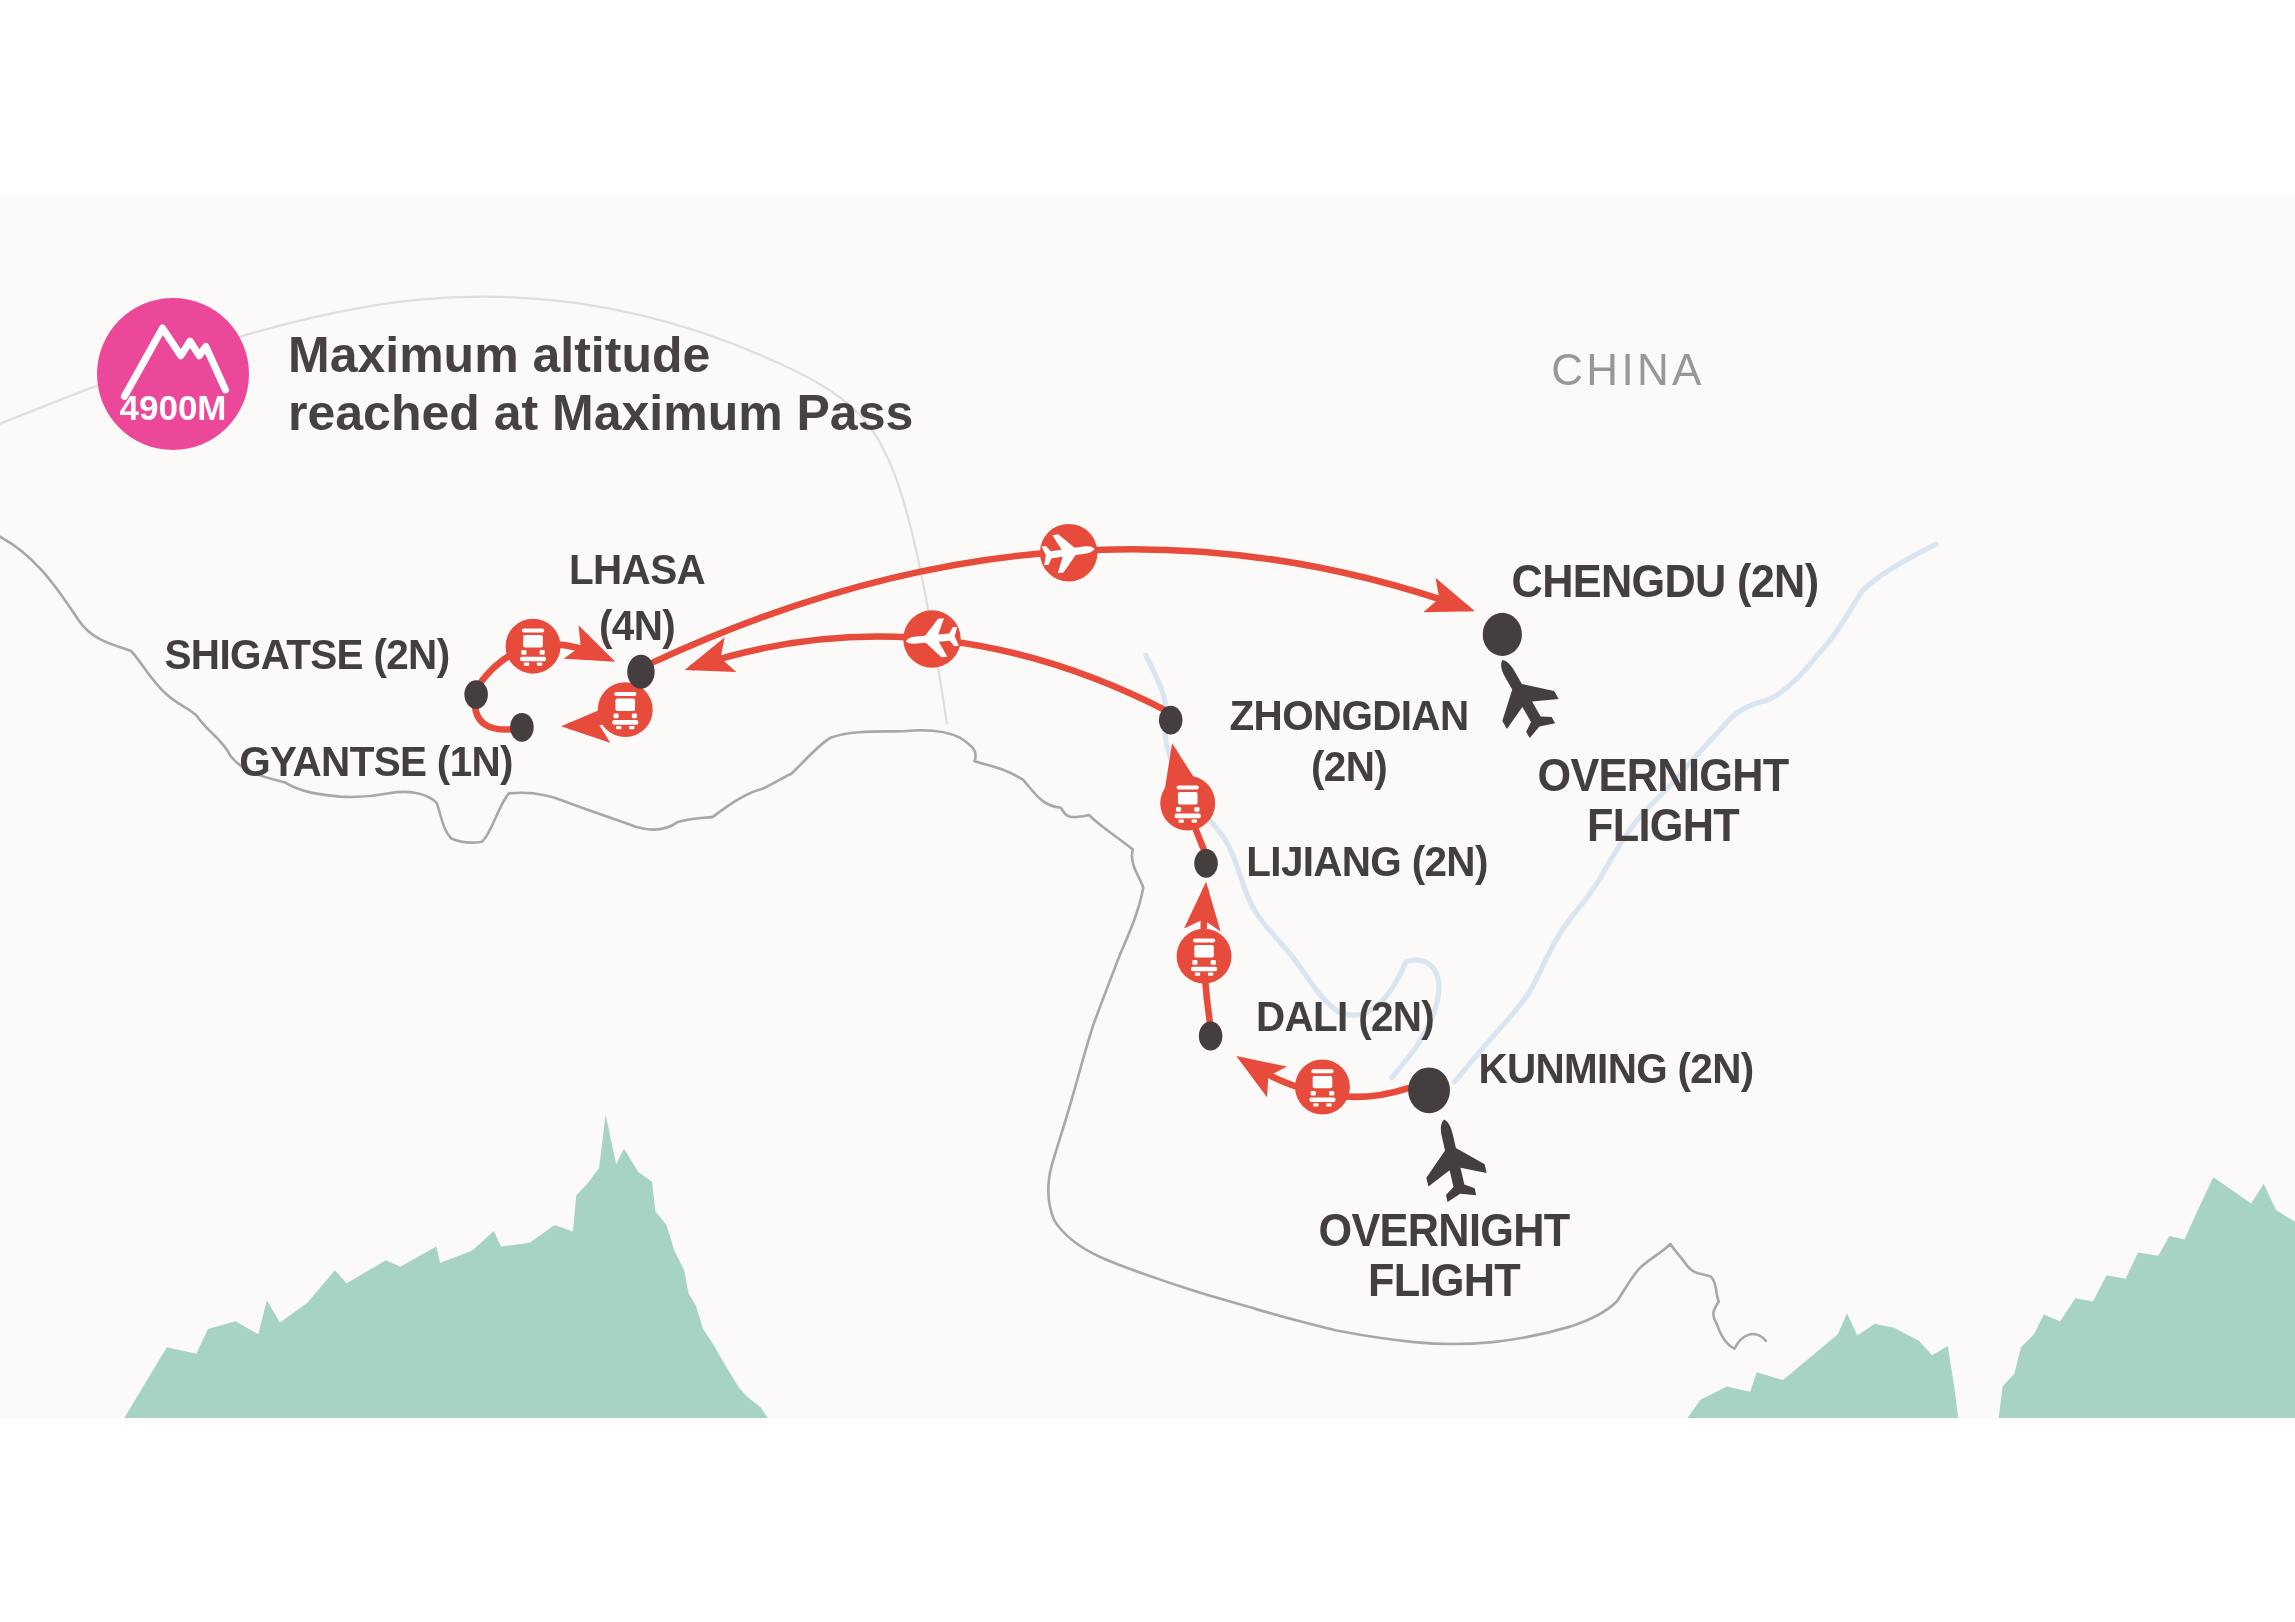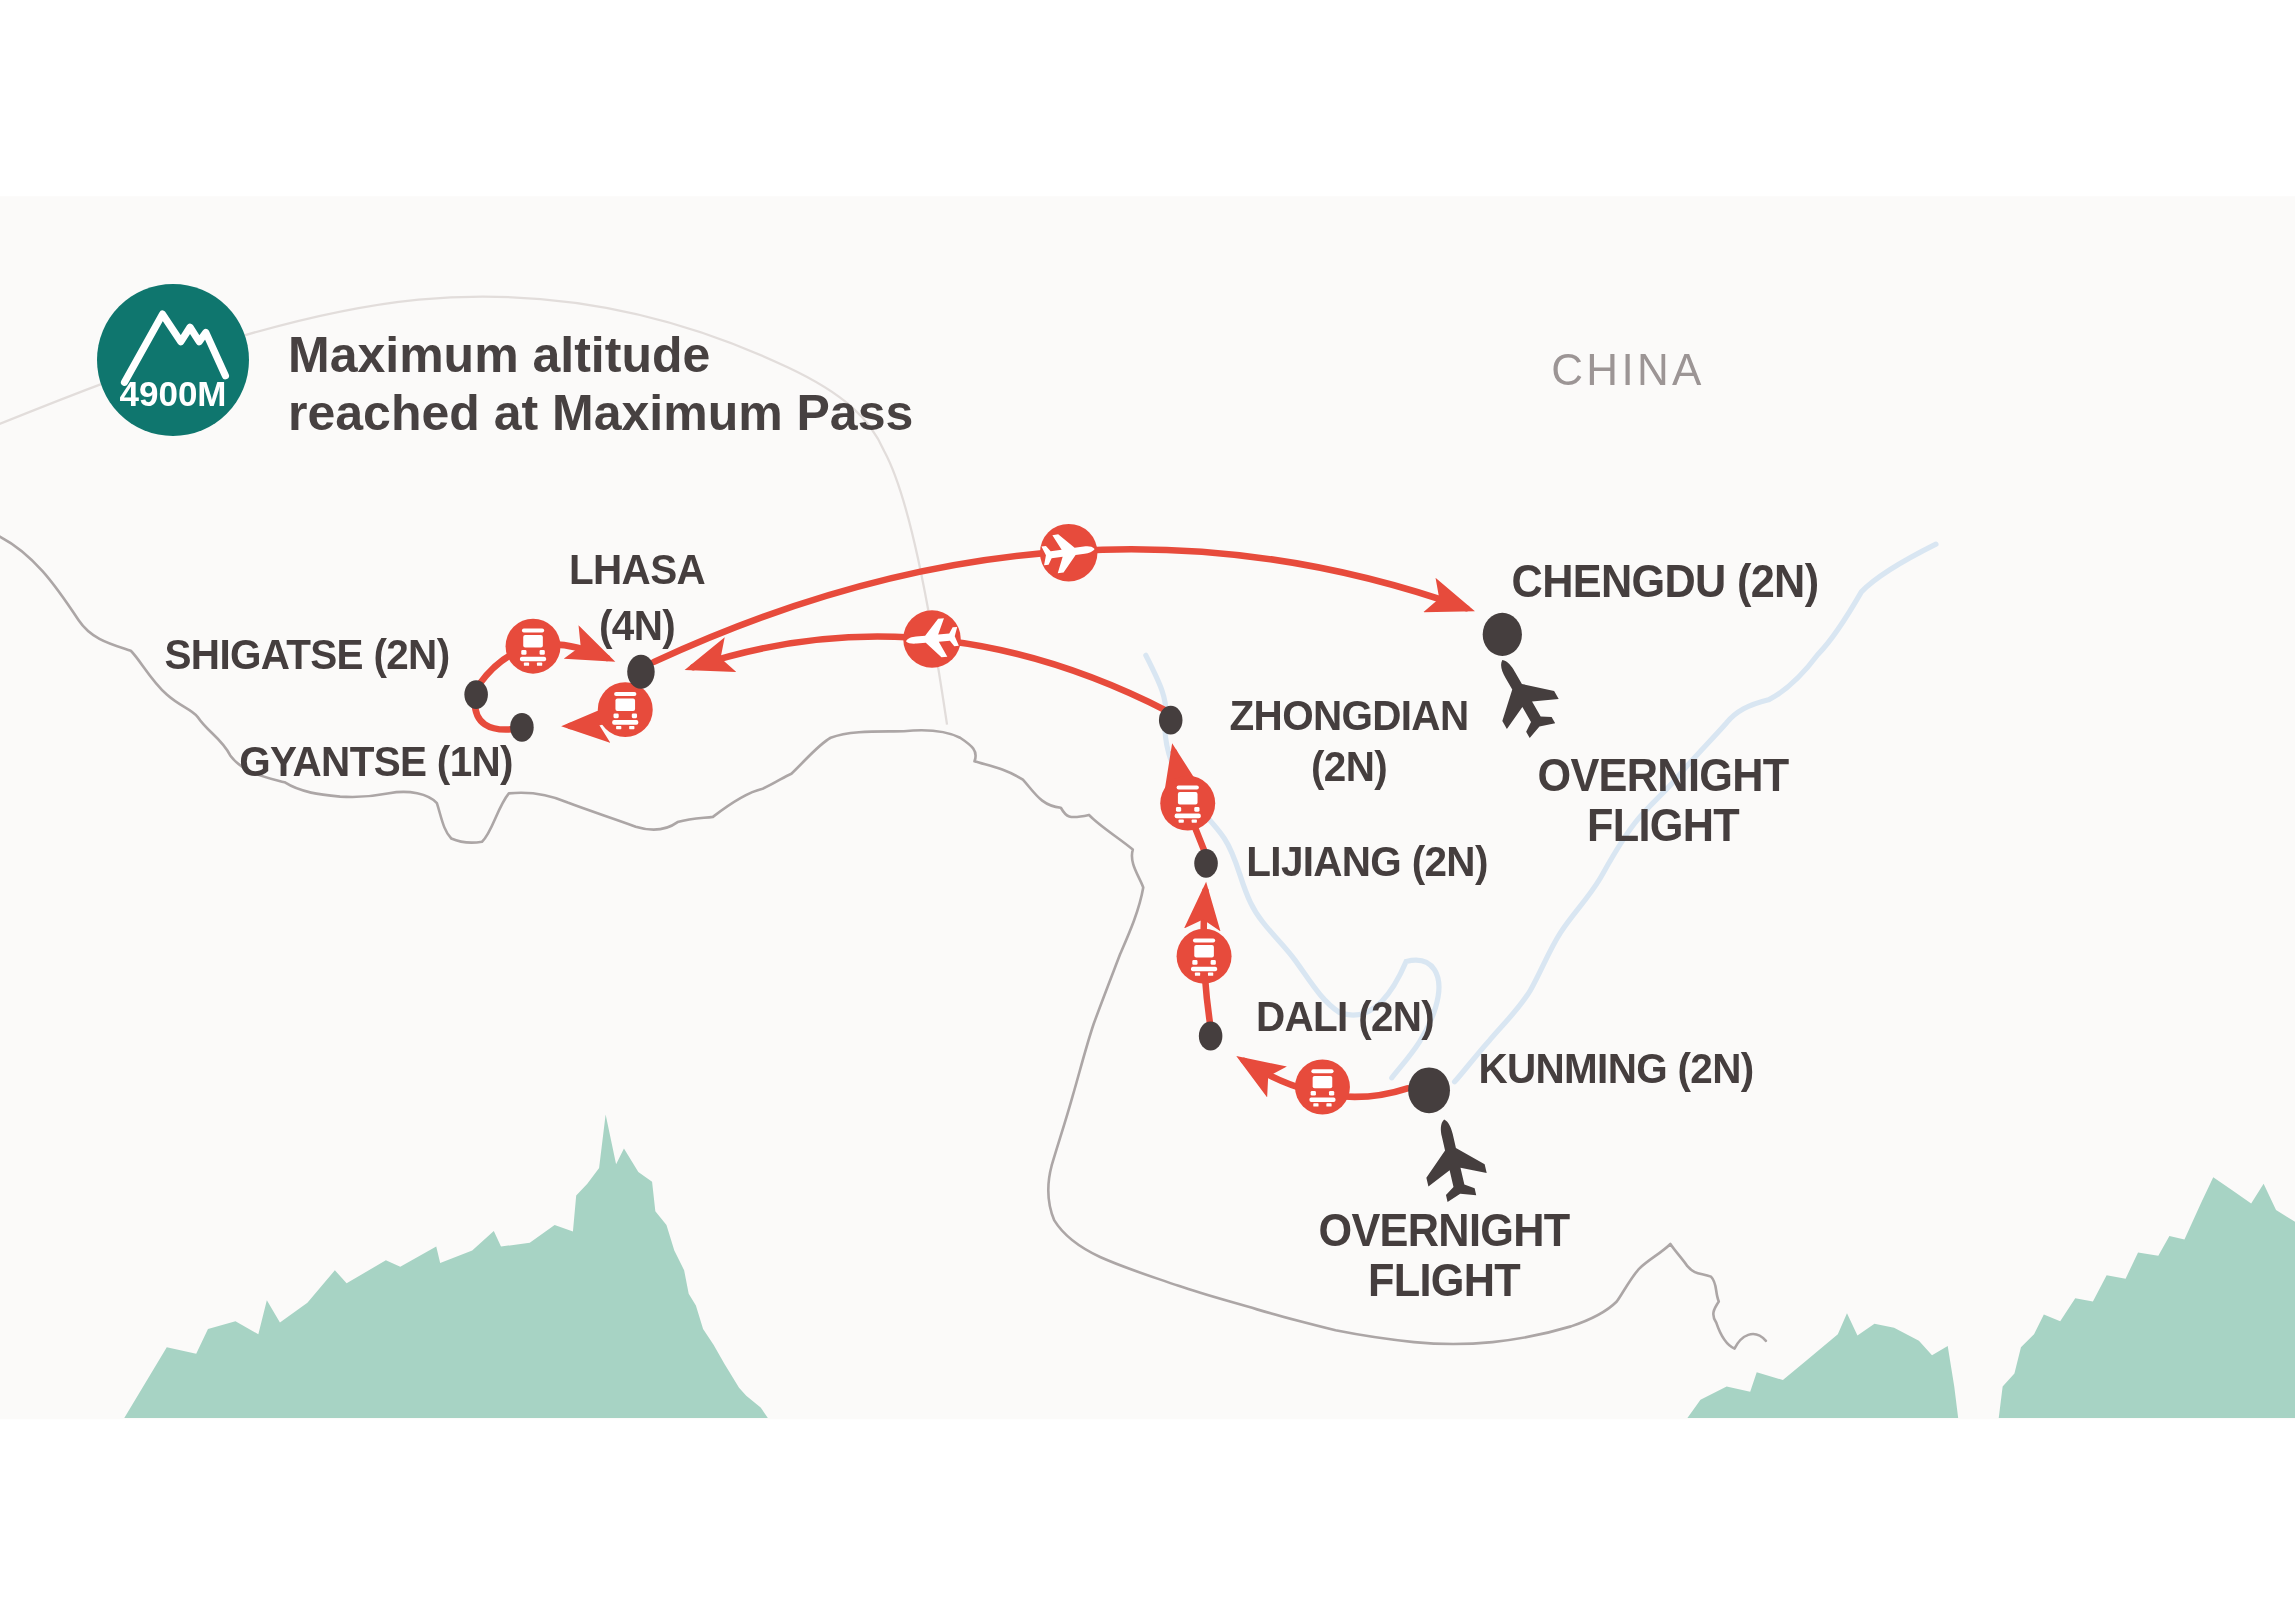--- a/index.html
+++ b/index.html
@@ -7,22 +7,22 @@
          font-family:"Liberation Sans",sans-serif;}
   .map-svg{position:absolute;left:0;top:0;}
   .label{position:absolute;transform:translate(-50%,-50%) scaleX(0.94);color:#453E3E;
          font-weight:700;font-size:43px;letter-spacing:-0.7px;text-align:center;
          white-space:nowrap;line-height:56px;}
   .label .l2{display:block;}
   .note{font-size:46px;line-height:50px;}
   .big{font-size:46px;}
   .china{position:absolute;transform:translate(-50%,-50%);color:#9C9595;font-weight:400;
          font-size:44px;letter-spacing:3.3px;white-space:nowrap;}
-  .badge{position:absolute;left:97px;top:284px;width:152px;height:152px;border-radius:50%;
-         background:#0f766e;}
+  .badge{position:absolute;left:97px;top:298px;width:152px;height:152px;border-radius:50%;
+         background:#ec4899;}
   .badge-alt{position:absolute;left:0;top:90px;width:152px;text-align:center;color:#ffffff;
          font-weight:700;font-size:35px;letter-spacing:0px;}
   .badge svg{position:absolute;left:0;top:0;}
   .title{position:absolute;left:288px;top:326px;color:#474141;font-weight:700;font-size:50px;
          line-height:58px;white-space:nowrap;}
 </style>
 </head>
 <body>
 
 <div class="stage">

